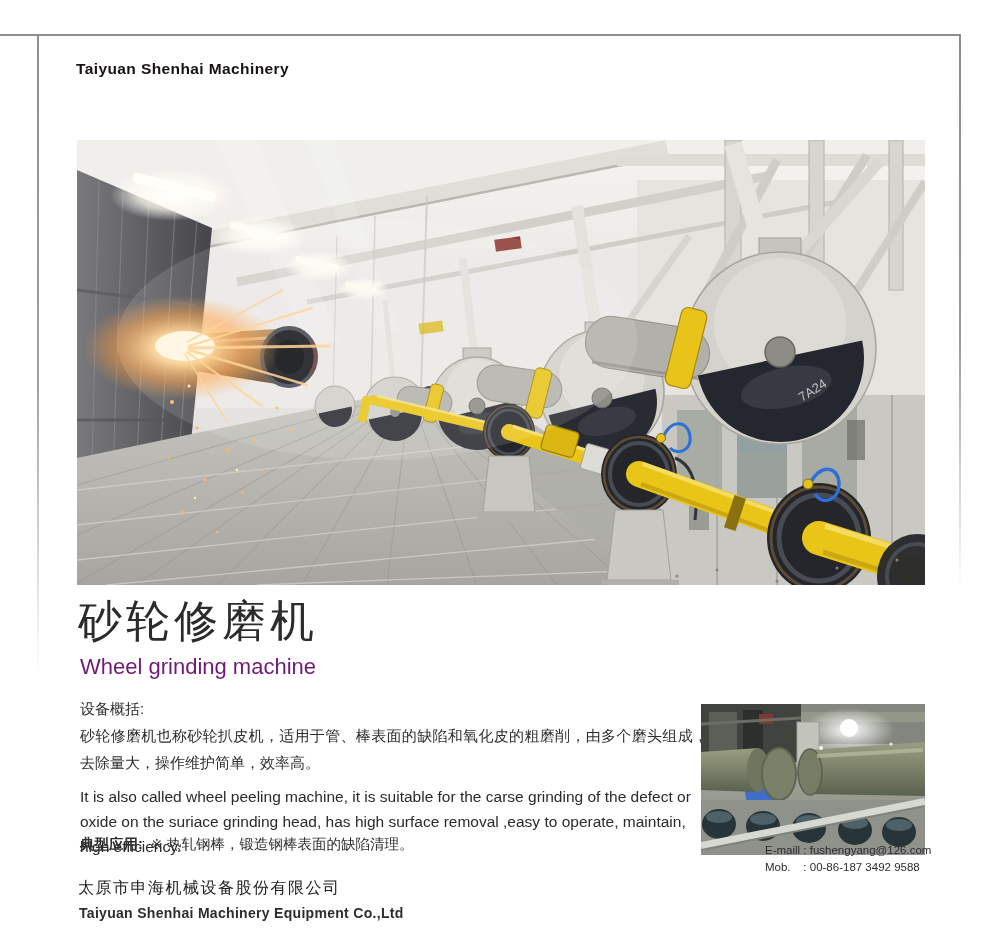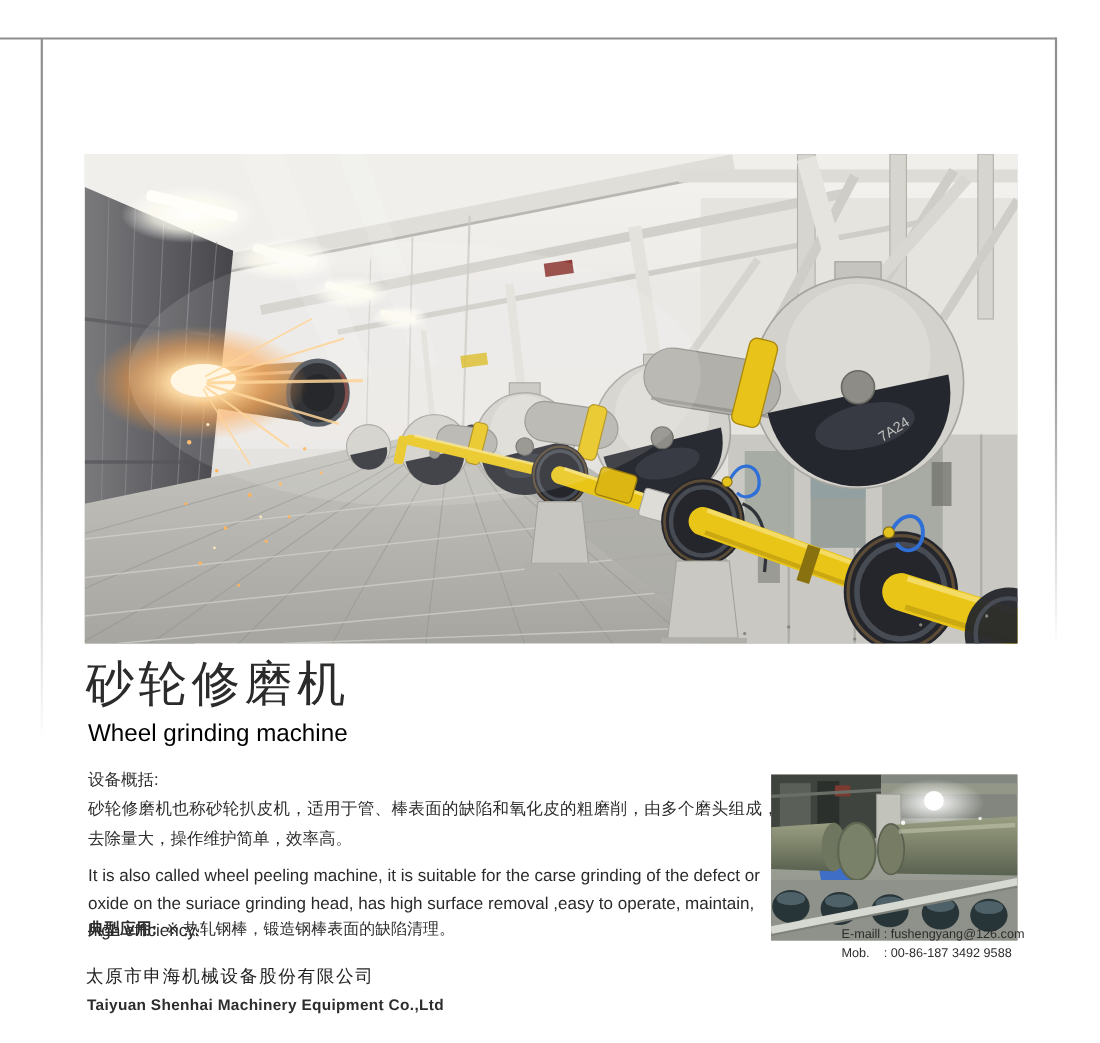--- a/index.html
+++ b/index.html
@@ -18,21 +18,21 @@
   
   .logo{left:76px;top:58px;width:320px;height:62px;}
   .logo-row{display:flex;align-items:flex-end;gap:10px;}
   .logo-cn{font-size:31px;font-weight:bold;color:#17140f;letter-spacing:3px;line-height:36px;white-space:nowrap;}
   .logo-en{font-size:15.5px;font-weight:bold;color:#17140f;margin-top:2px;letter-spacing:.4px;}
   
   .hero{left:77px;top:140px;width:848px;height:445px;background:#dddcd8;}
   .hero svg{display:block;}
   
   .title-cn{left:78px;top:592px;font-size:44px;color:#2b2b2b;letter-spacing:4px;font-weight:500;}
-  .title-en{left:80px;top:654px;font-size:22px;color:#000000;}
+  .title-en{left:80px;top:654px;font-size:22px;color:#701a75;}
   .ov-head{left:80px;top:700px;font-size:15px;font-weight:normal;color:#2e2e2e;}
   .ov-cn{left:80px;top:722px;width:628px;font-size:15px;line-height:27px;color:#2e2e2e;text-align:justify;}
   .ov-en{left:80px;top:784px;width:630px;font-size:15.5px;line-height:25px;color:#2a2a2a;}
   .app-line{left:80px;top:835px;font-size:14.5px;color:#2e2e2e;}
   .app-line b{margin-right:8px;}
   
   .thumb{left:701px;top:704px;width:224px;height:151px;background:#9aa096;}
   
   .f-cn{left:78px;top:878px;font-size:16px;color:#222;letter-spacing:1.5px;font-weight:500;}
   .f-en{left:79px;top:905px;font-size:14px;font-weight:bold;color:#2d2d2d;letter-spacing:.3px;}
@@ -40,20 +40,21 @@
   .contact .lbl{white-space:pre;}
 </style>
 </head>
 <body>
 
 <div class="abs frame-top"></div>
 <div class="abs frame-right"></div>
 <div class="abs frame-left"></div>
 
 <div class="abs logo">
+  <div class="logo-en">Taiyuan Shenhai Machinery</div>
 </div>
 
 <div class="abs hero">
 <svg width="848" height="445" viewBox="0 0 848 445">
   <defs>
     <linearGradient id="gBg" x1="0" y1="0" x2="0" y2="1">
       <stop offset="0" stop-color="#f4f3f0"></stop>
           <stop offset="1" stop-color="#d6d5d1"></stop>
     </linearGradient>
     <linearGradient id="gWall" x1="0" y1="0" x2="1" y2="0">

